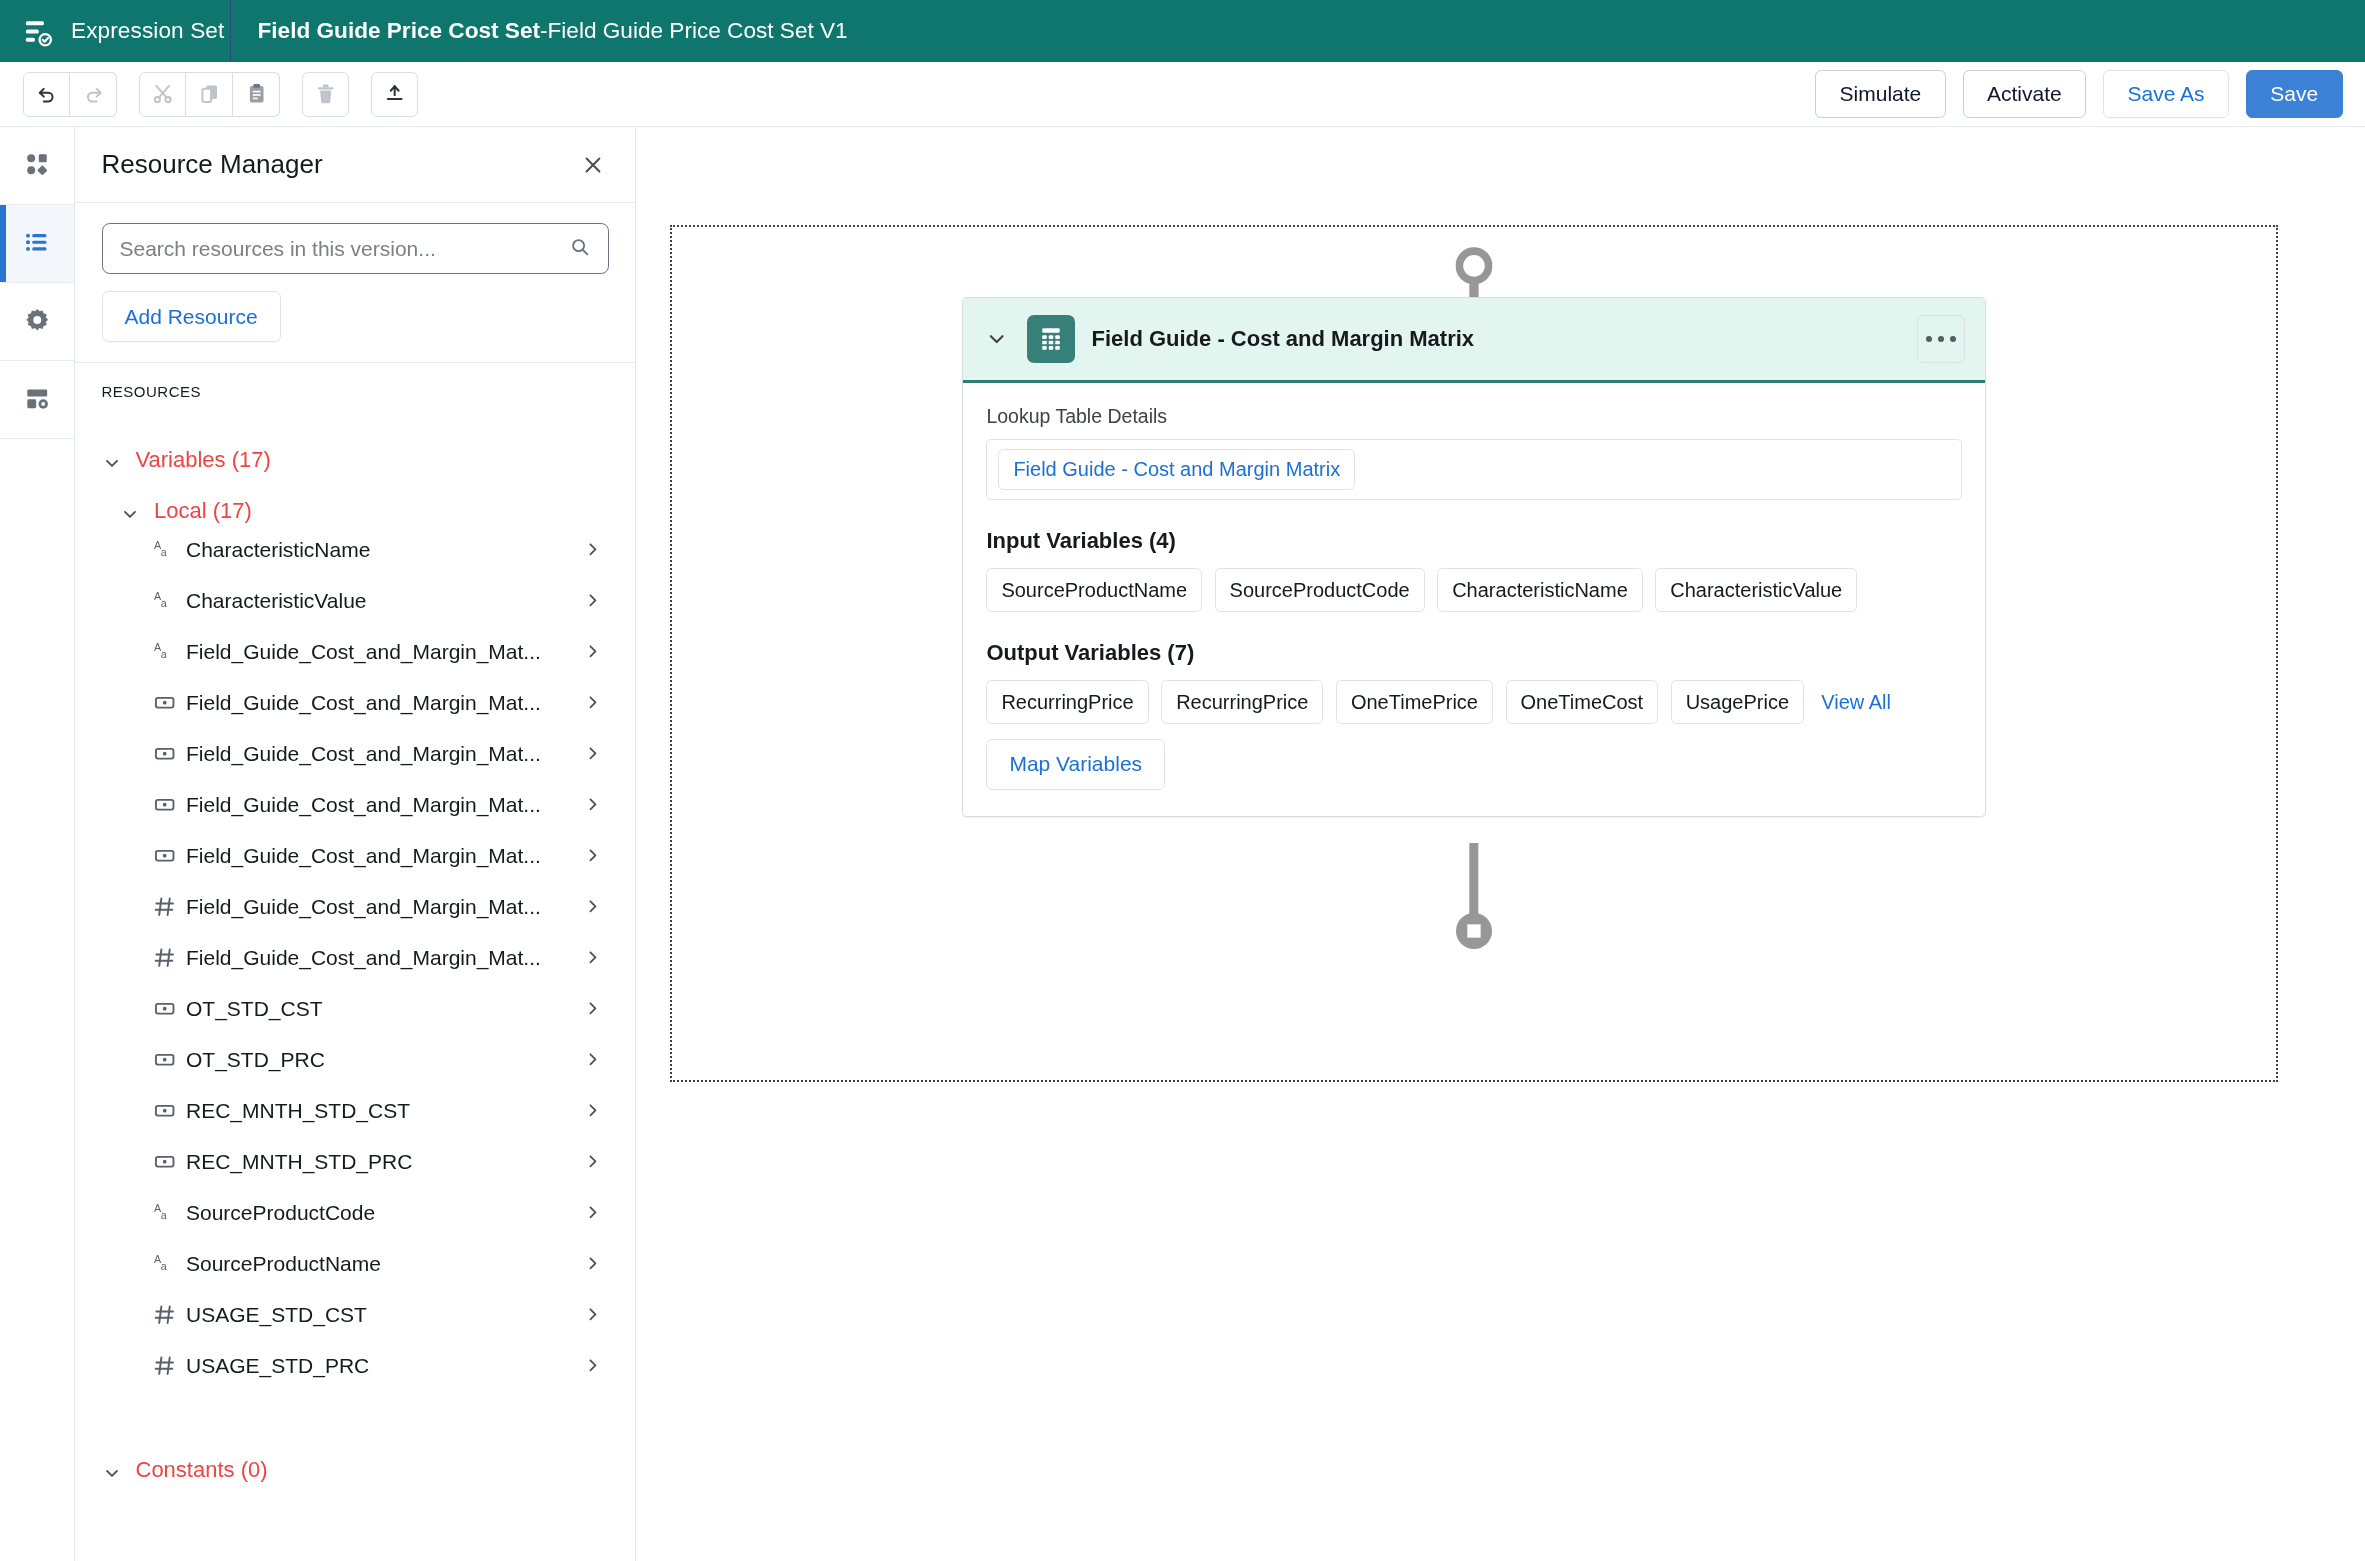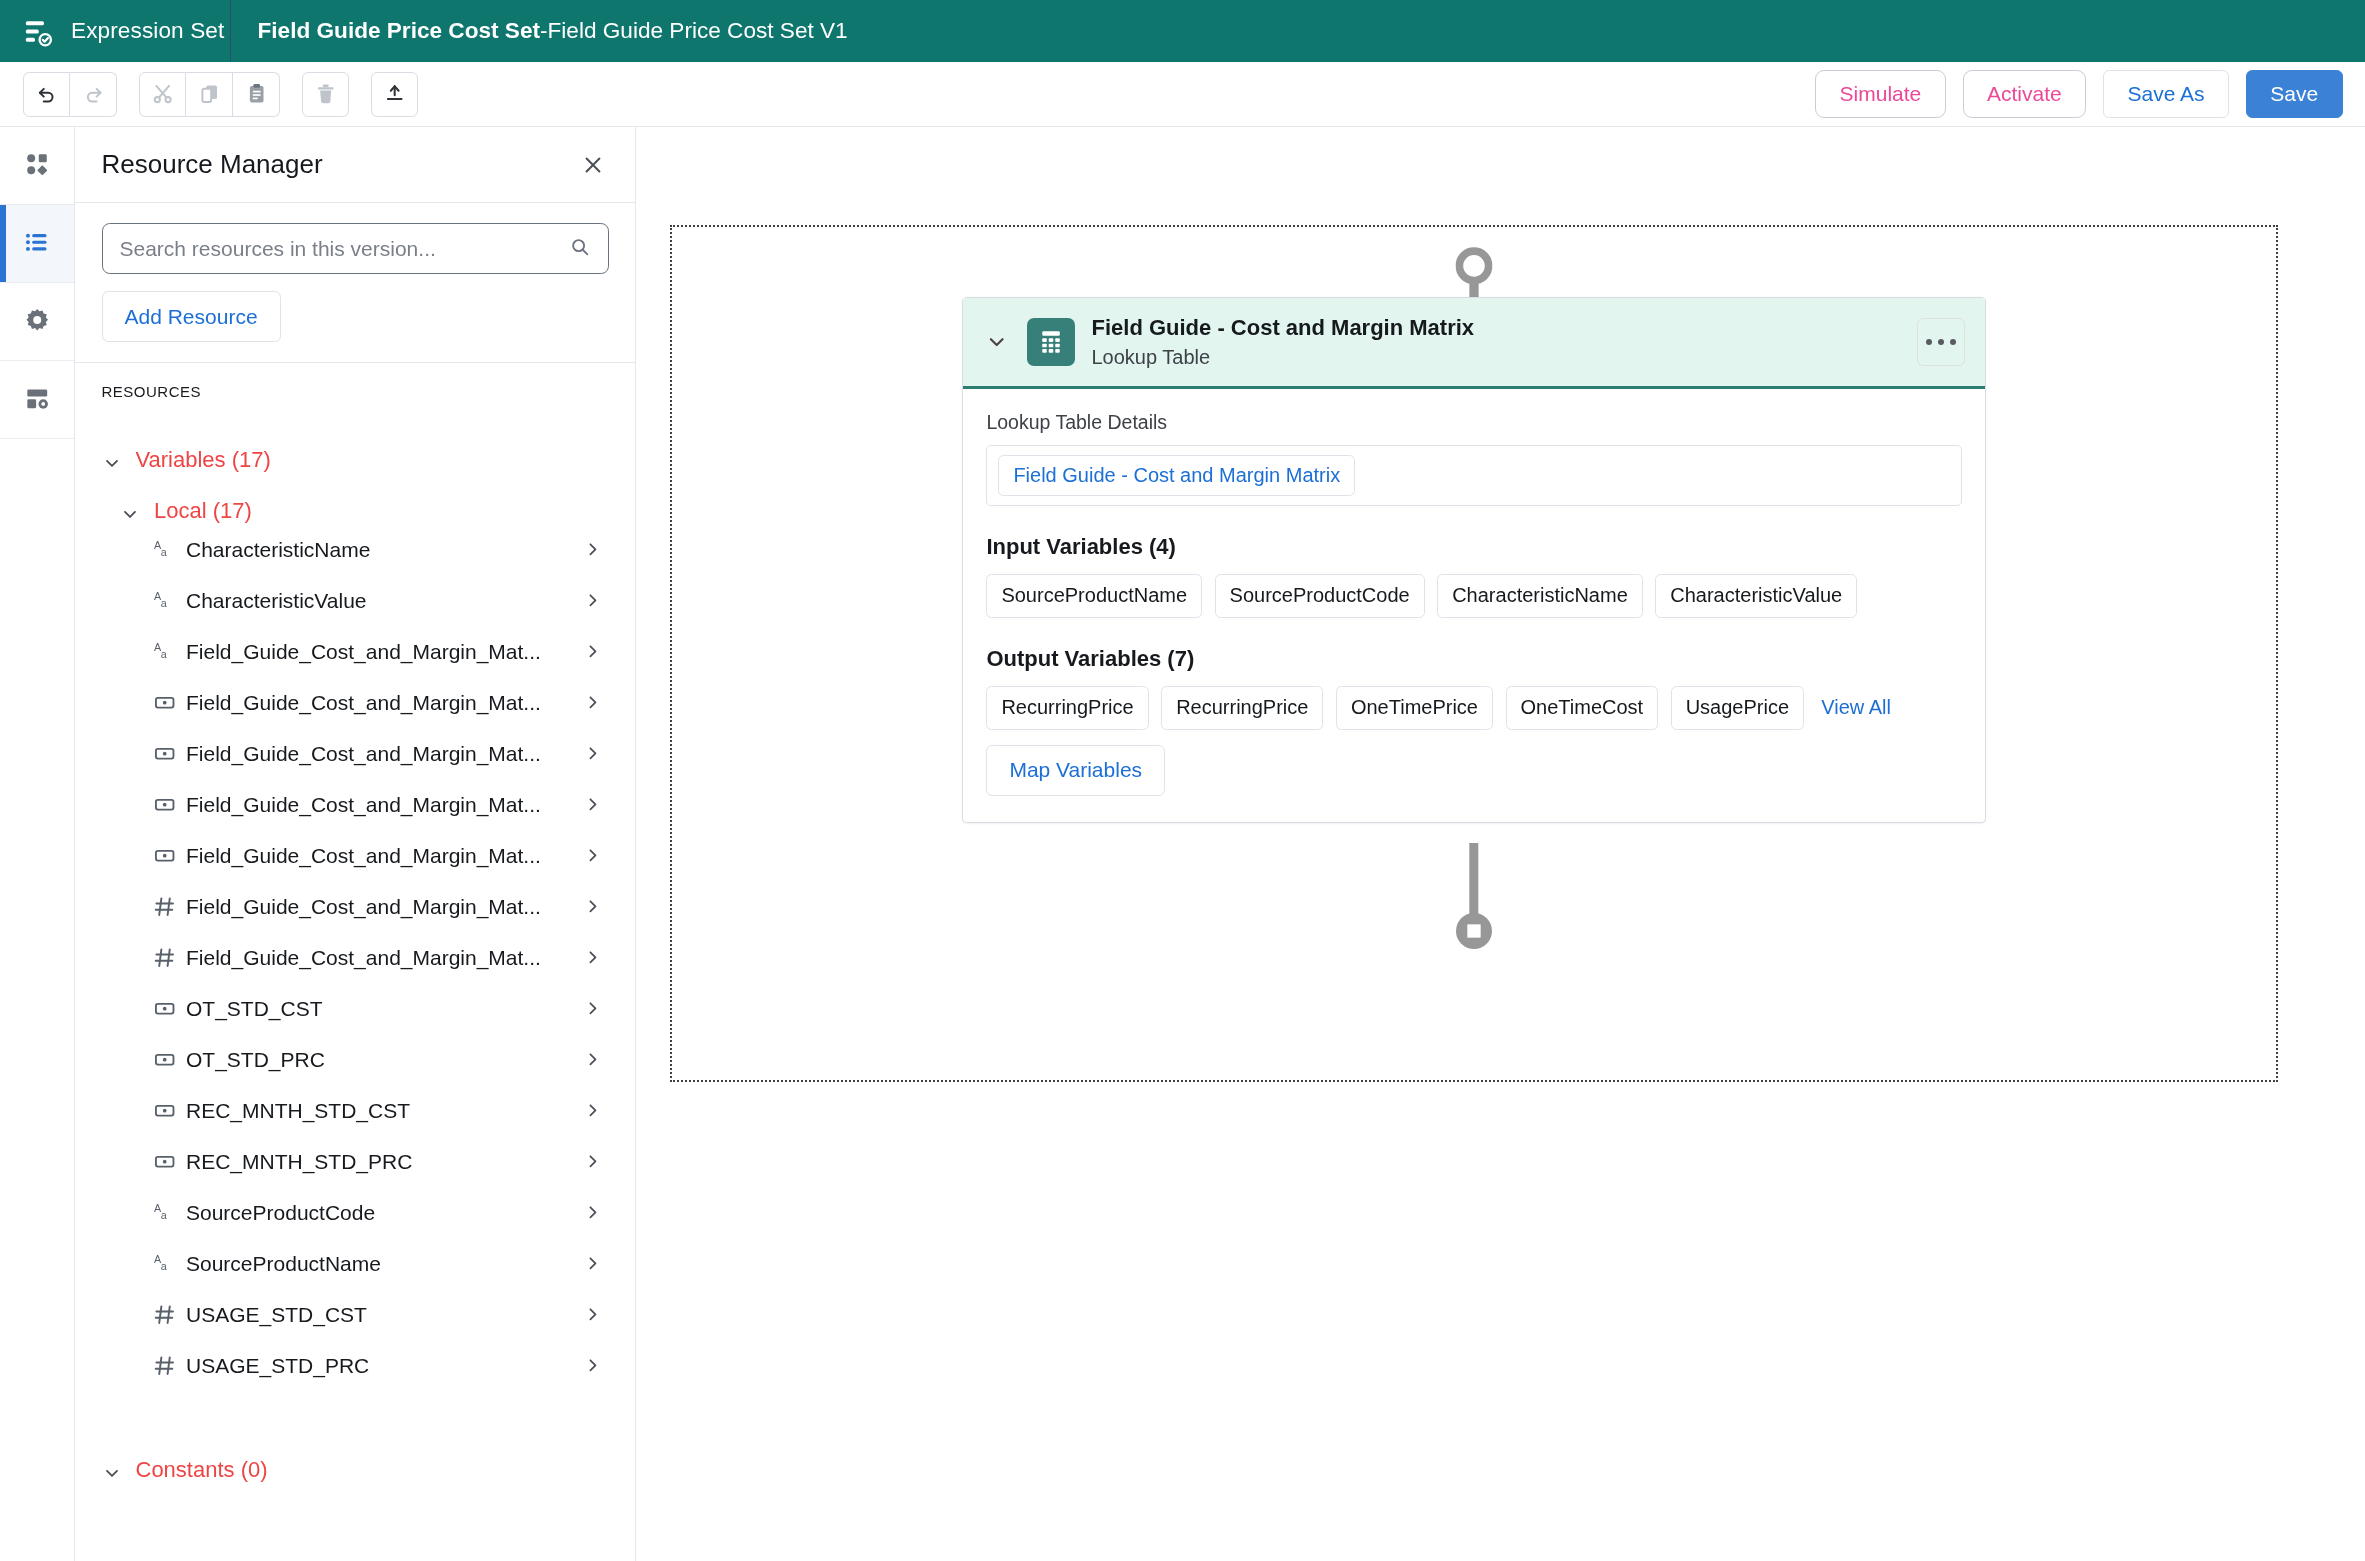--- a/index.html
+++ b/index.html
@@ -70,21 +70,21 @@
     padding: 0 23.4px;
     border-radius: 6.2px;
     border: 1.6px solid #d9dde3;
     background: #fff;
     font-size: 21px;
     font-family: "Liberation Sans", sans-serif;
     display: flex; align-items: center; justify-content: center;
     cursor: pointer;
     white-space: nowrap;
   }
-  .pill.disabled { color: #ec4899; border-color: #c9ced6; cursor: default; border-radius: 9px; }
+  .pill.disabled { color: #0f172a; border-color: #c9ced6; cursor: default; }
   .pill.link { color: #1b6fd6; border-color: #dfe3e9; }
   .pill.primary { background: #3b82d6; border-color: #3b82d6; color: #fff; }
 
   
   .body-wrap { display: flex; height: calc(1561px - 62px - 65px); }
 
   
   .rail {
     width: 75px;
     border-right: 1.6px solid #e4e7ec;
@@ -728,21 +728,20 @@
               <rect x="5" y="13.3" width="3.6" height="2.9" rx=".7"></rect>
               <rect x="10.2" y="13.3" width="3.6" height="2.9" rx=".7"></rect>
               <rect x="15.4" y="13.3" width="3.6" height="2.9" rx=".7"></rect>
               <rect x="5" y="17.6" width="3.6" height="2.9" rx=".7"></rect>
               <rect x="10.2" y="17.6" width="3.6" height="2.9" rx=".7"></rect>
               <rect x="15.4" y="17.6" width="3.6" height="2.9" rx=".7"></rect>
             </svg>
           </span>
           <span class="node-titles">
             <span class="node-title">Field Guide - Cost and Margin Matrix</span>
-            <span class="node-sub">Lookup Table</span>
           </span>
           <span class="node-menu">
             <i></i>
             <i></i>
             <i></i>
           </span>
         </div>
 
         <div class="node-body">
           <div class="field-label">Lookup Table Details</div>

